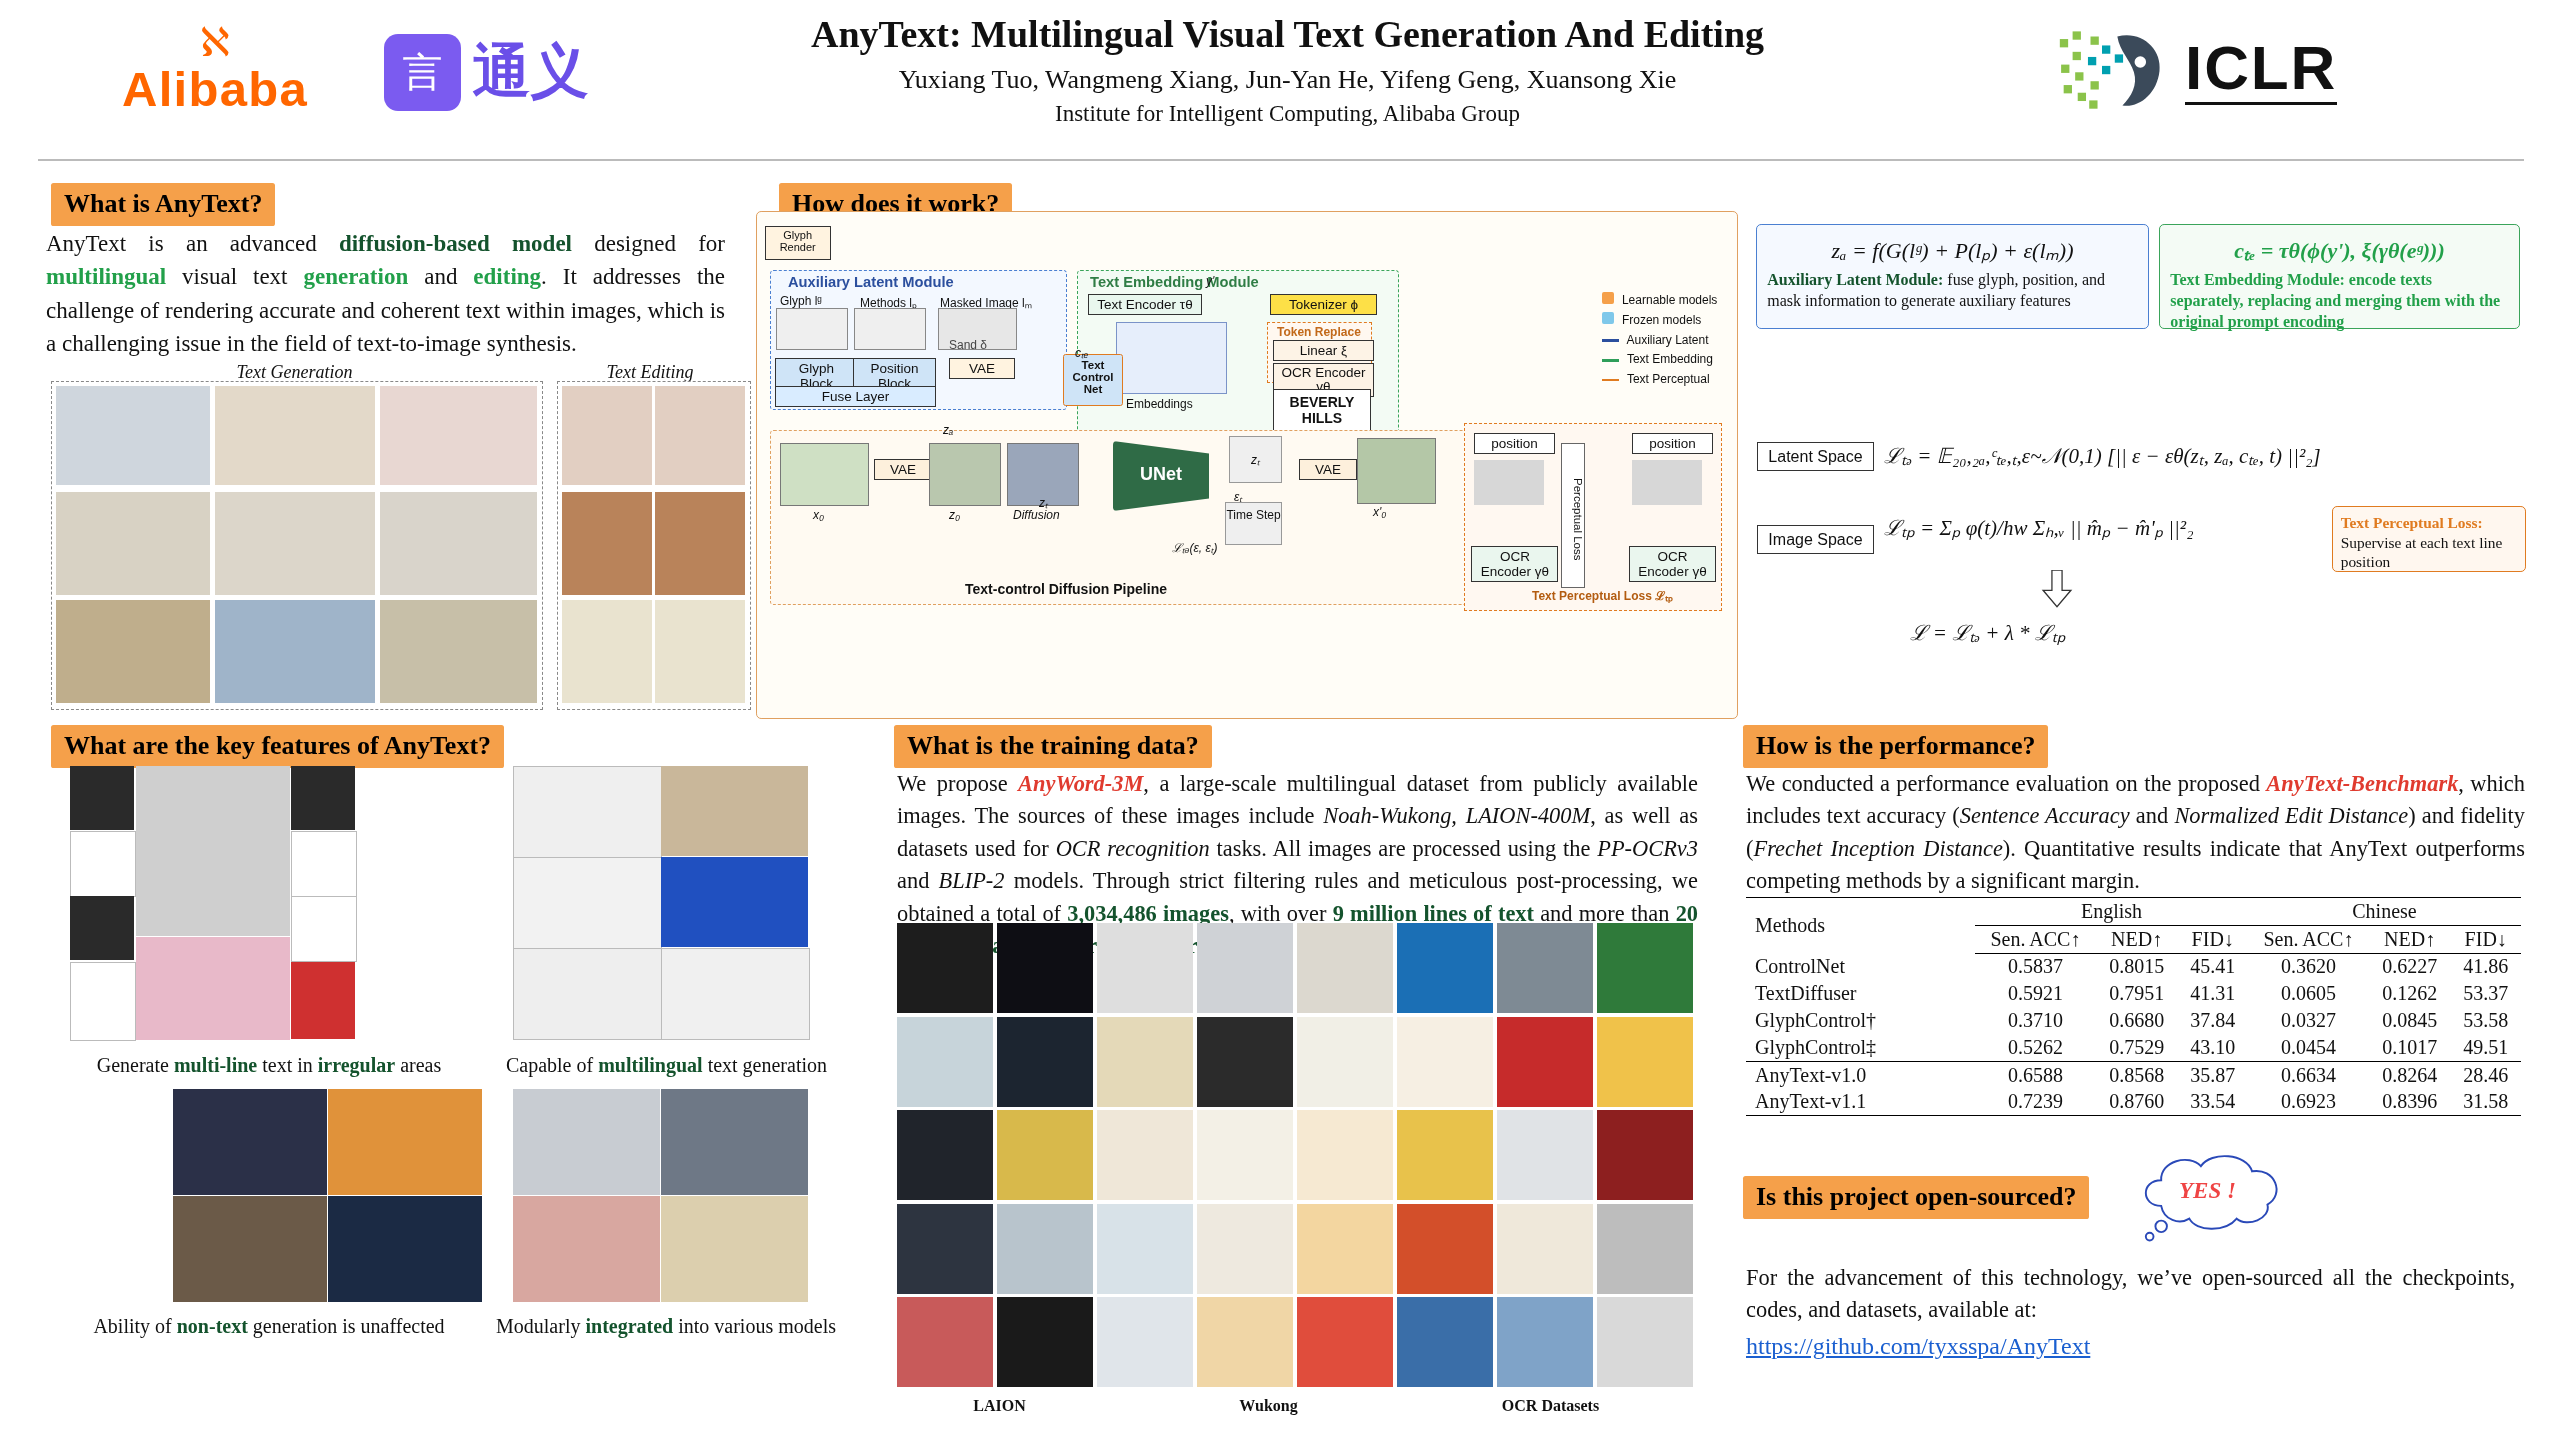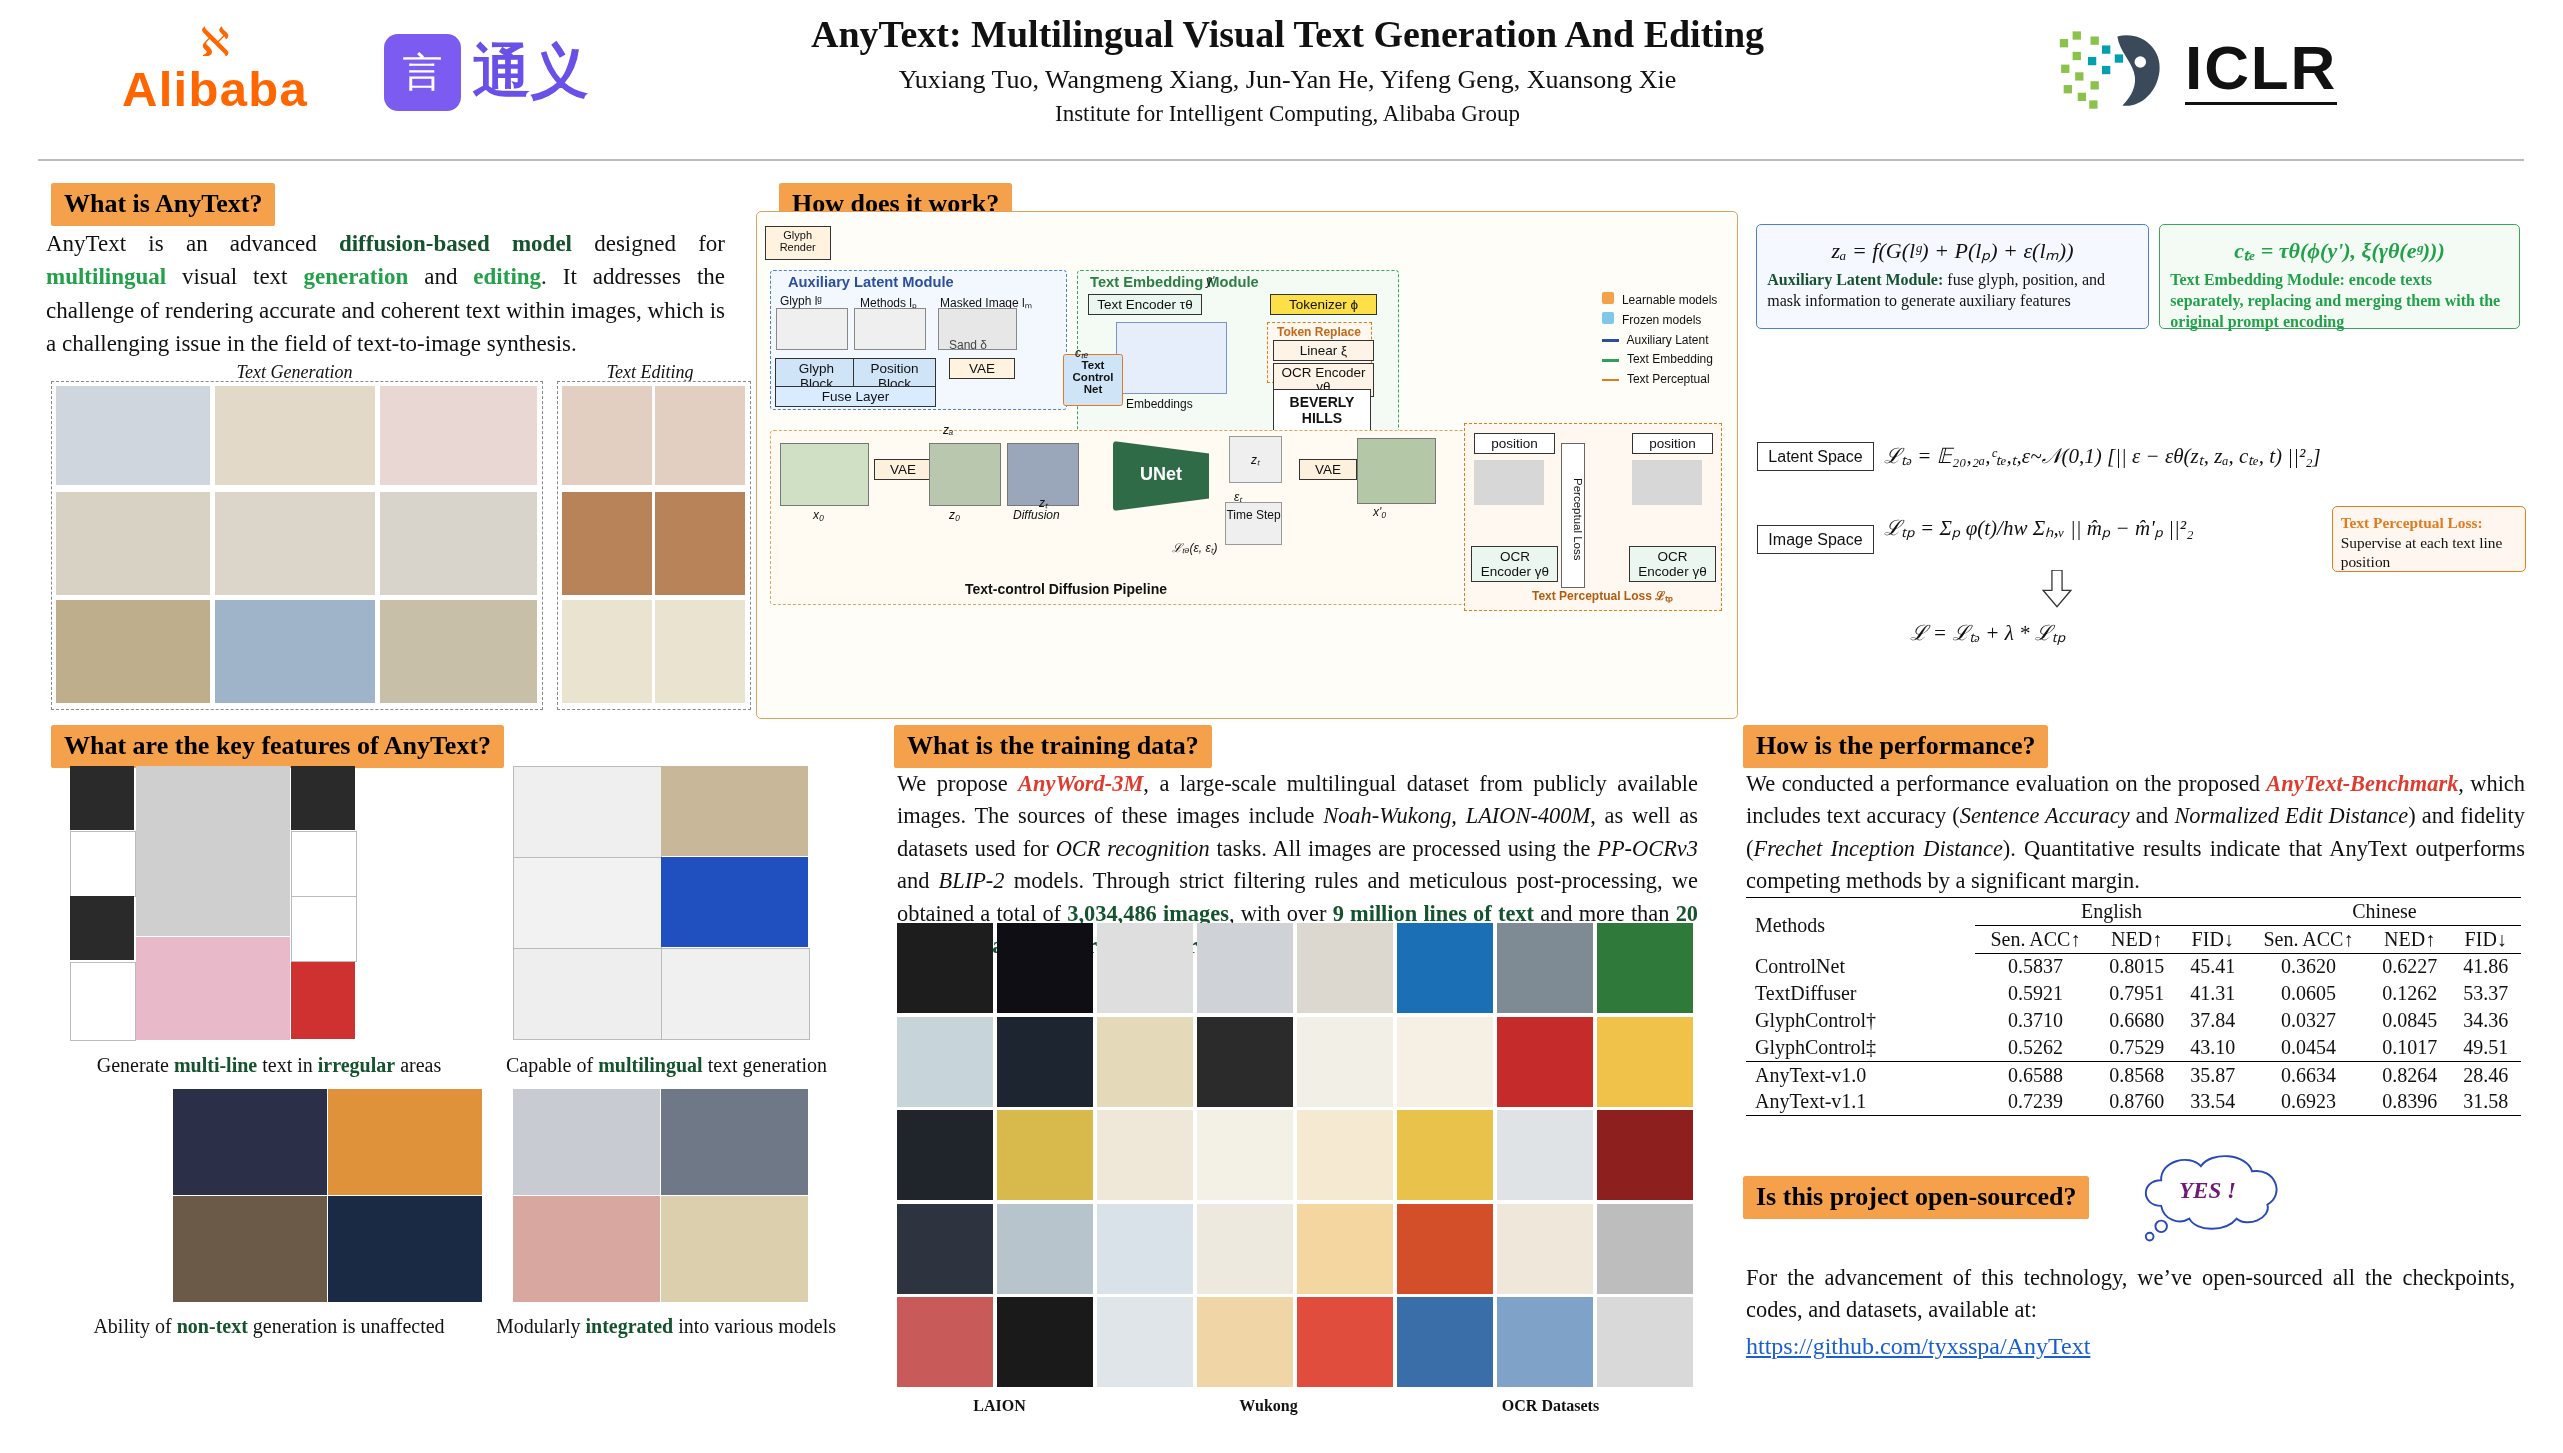--- a/index.html
+++ b/index.html
@@ -446,21 +446,21 @@
         <td>0.1262</td>
         <td>53.37</td>
       </tr>
       <tr>
         <td class="lefthead">GlyphControl†</td>
         <td>0.3710</td>
         <td>0.6680</td>
         <td>37.84</td>
         <td>0.0327</td>
         <td>0.0845</td>
-        <td>34.36</td>
+        <td>53.58</td>
       </tr>
       <tr class="thin-bot">
         <td class="lefthead">GlyphControl‡</td>
         <td>0.5262</td>
         <td>0.7529</td>
         <td>43.10</td>
         <td>0.0454</td>
         <td>0.1017</td>
         <td>49.51</td>
       </tr>
@@ -486,20 +486,20 @@
   </table>
 
   <div class="sec-head" style="left:1743px; top:1176px;">Is this project open-sourced?</div>
 
   <div style="position:absolute; left:2134px; top:1147px; width:167px; height:96px;">
     <svg width="167" height="96" viewBox="0 0 260 150">
       <path d="M42 92 C10 92 10 52 42 52 C40 22 86 10 104 30 C120 6 176 10 184 38 C220 32 236 74 208 90 C214 112 176 126 160 112 C142 134 96 132 86 112 C70 122 46 114 42 92 Z" fill="#fff" stroke="#2a49b8" stroke-width="3"></path>
       <circle cx="42" cy="124" r="9" fill="#fff" stroke="#2a49b8" stroke-width="3"></circle>
       <circle cx="24" cy="140" r="6" fill="#fff" stroke="#2a49b8" stroke-width="3"></circle>
     </svg>
-    <div style="position:absolute; left:0; top:31px; width:147px; text-align:center; font-size:23px; font-weight:bold; font-style:italic; color:#701a75;">YES !</div>
+    <div style="position:absolute; left:0; top:31px; width:147px; text-align:center; font-size:23px; font-weight:bold; font-style:italic; color:#ef4444;">YES !</div>
   </div>
 
   <div class="body-text" style="left:1746px; top:1262px; width:769px; font-size:22.4px;">For the advancement of this technology, we’ve open-sourced all the checkpoints, codes, and datasets, available at:</div>
   <a class="link" style="position:absolute; left:1746px; top:1333px; font-size:24px;">https://github.com/tyxsspa/AnyText</a>
 
 </div>
 
 
 </body></html>

